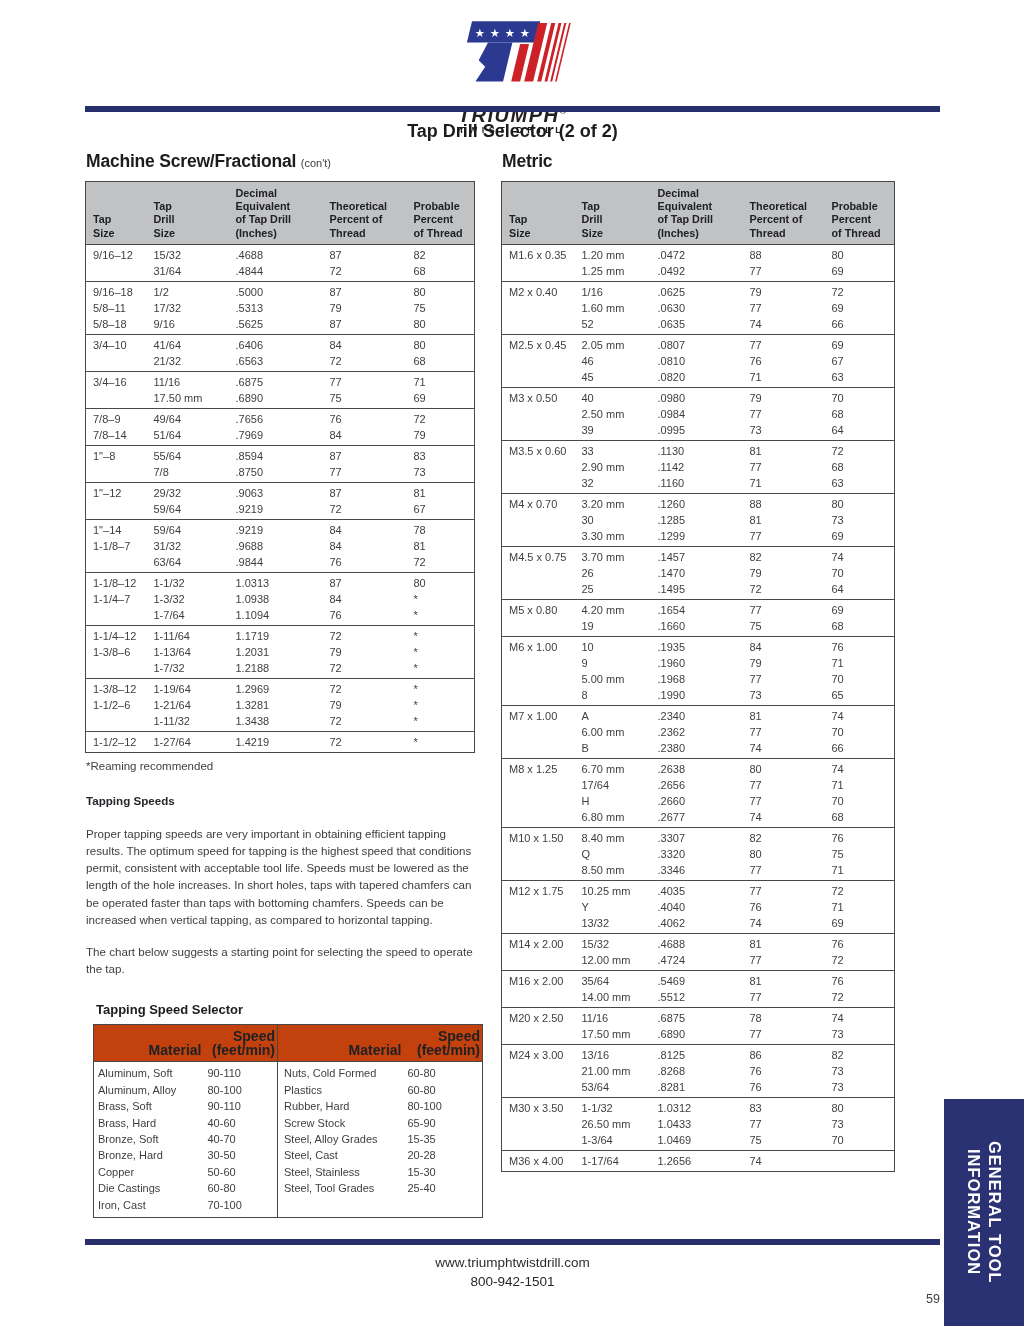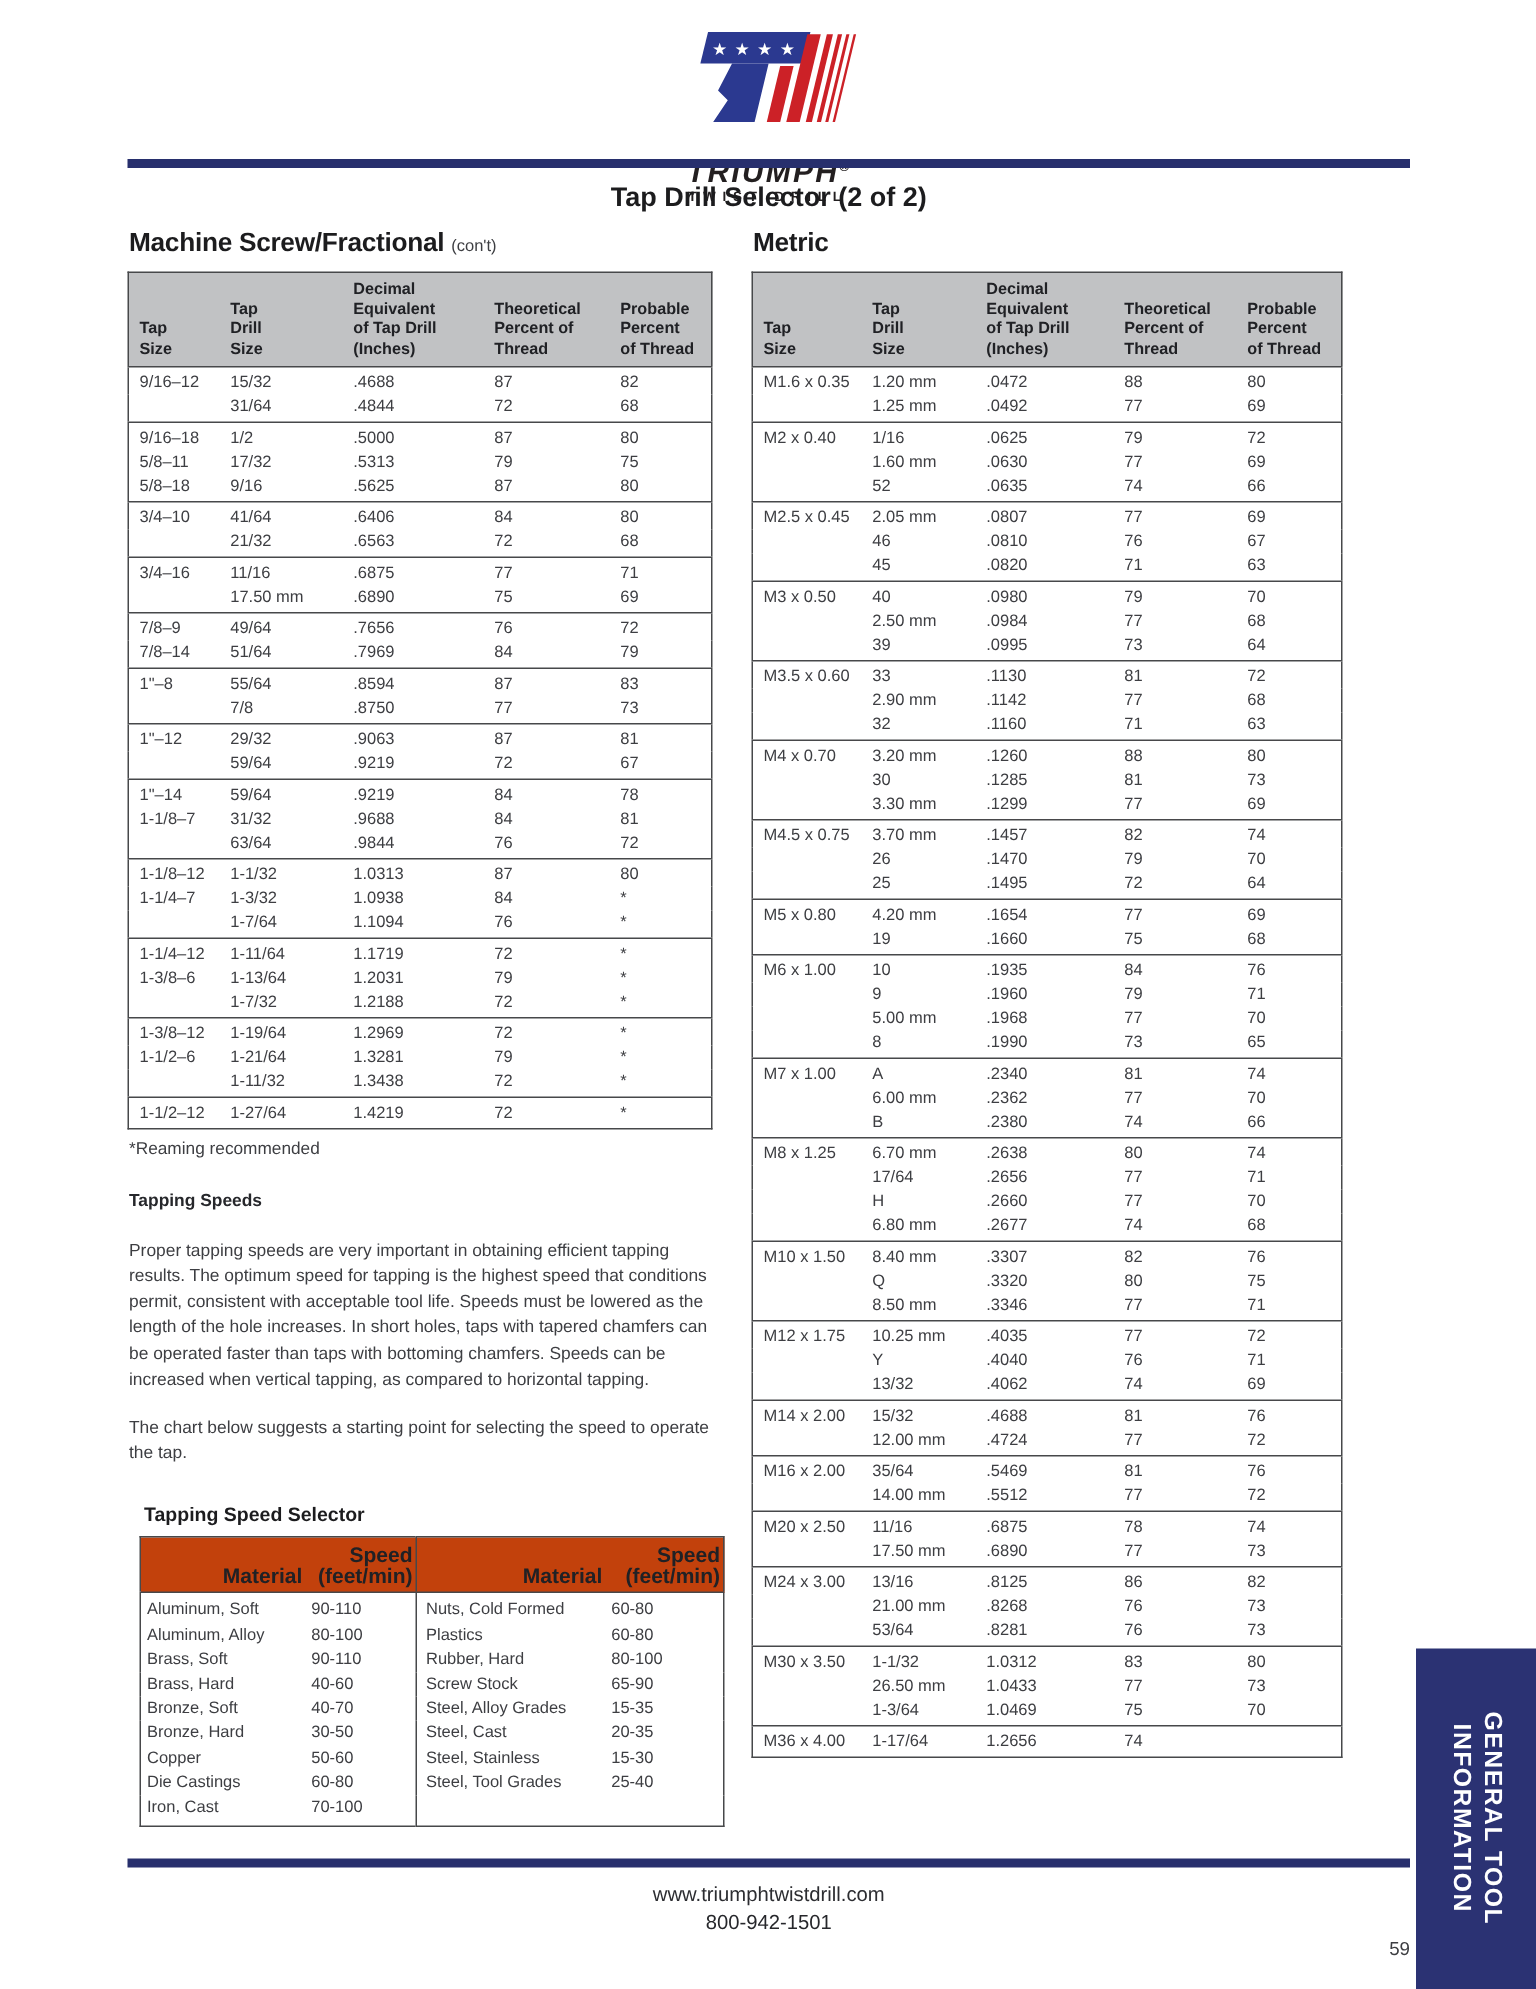--- a/index.html
+++ b/index.html
@@ -381,21 +381,21 @@
             <tr>
               <td>Bronze, Soft</td>
               <td>40-70</td>
               <td>Steel, Alloy Grades</td>
               <td>15-35</td>
             </tr>
             <tr>
               <td>Bronze, Hard</td>
               <td>30-50</td>
               <td>Steel, Cast</td>
-              <td>20-35</td>
+              <td>20-28</td>
             </tr>
             <tr>
               <td>Copper</td>
               <td>50-60</td>
               <td>Steel, Stainless</td>
               <td>15-30</td>
             </tr>
             <tr>
               <td>Die Castings</td>
               <td>60-80</td>

